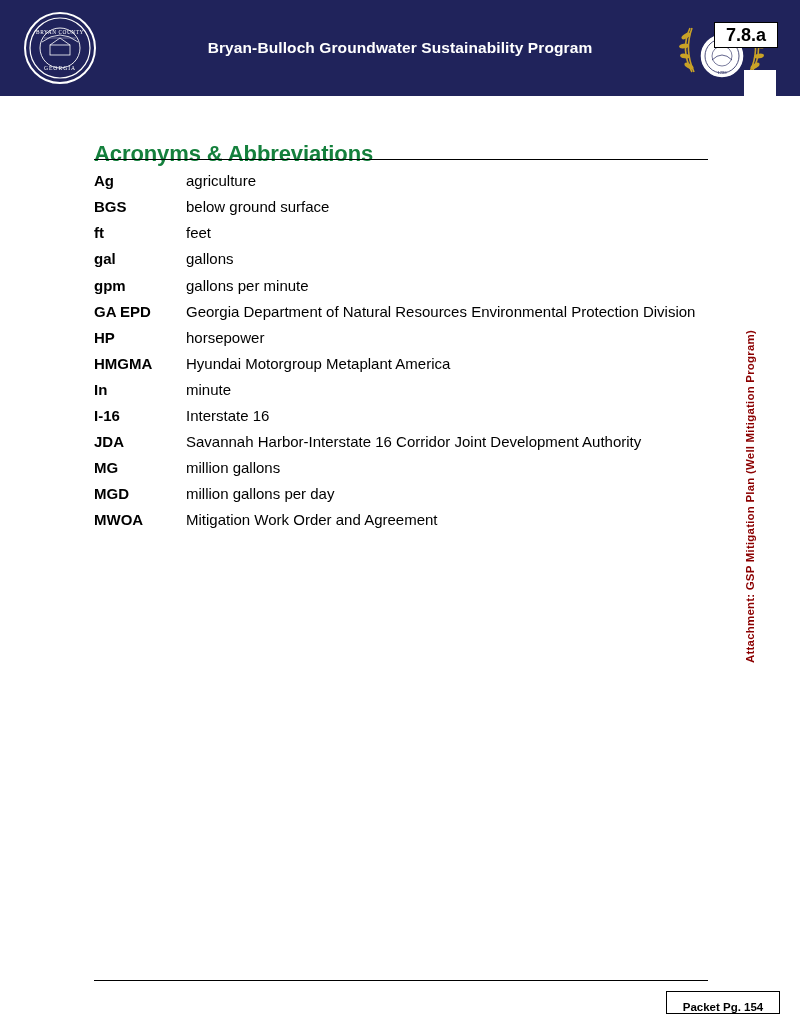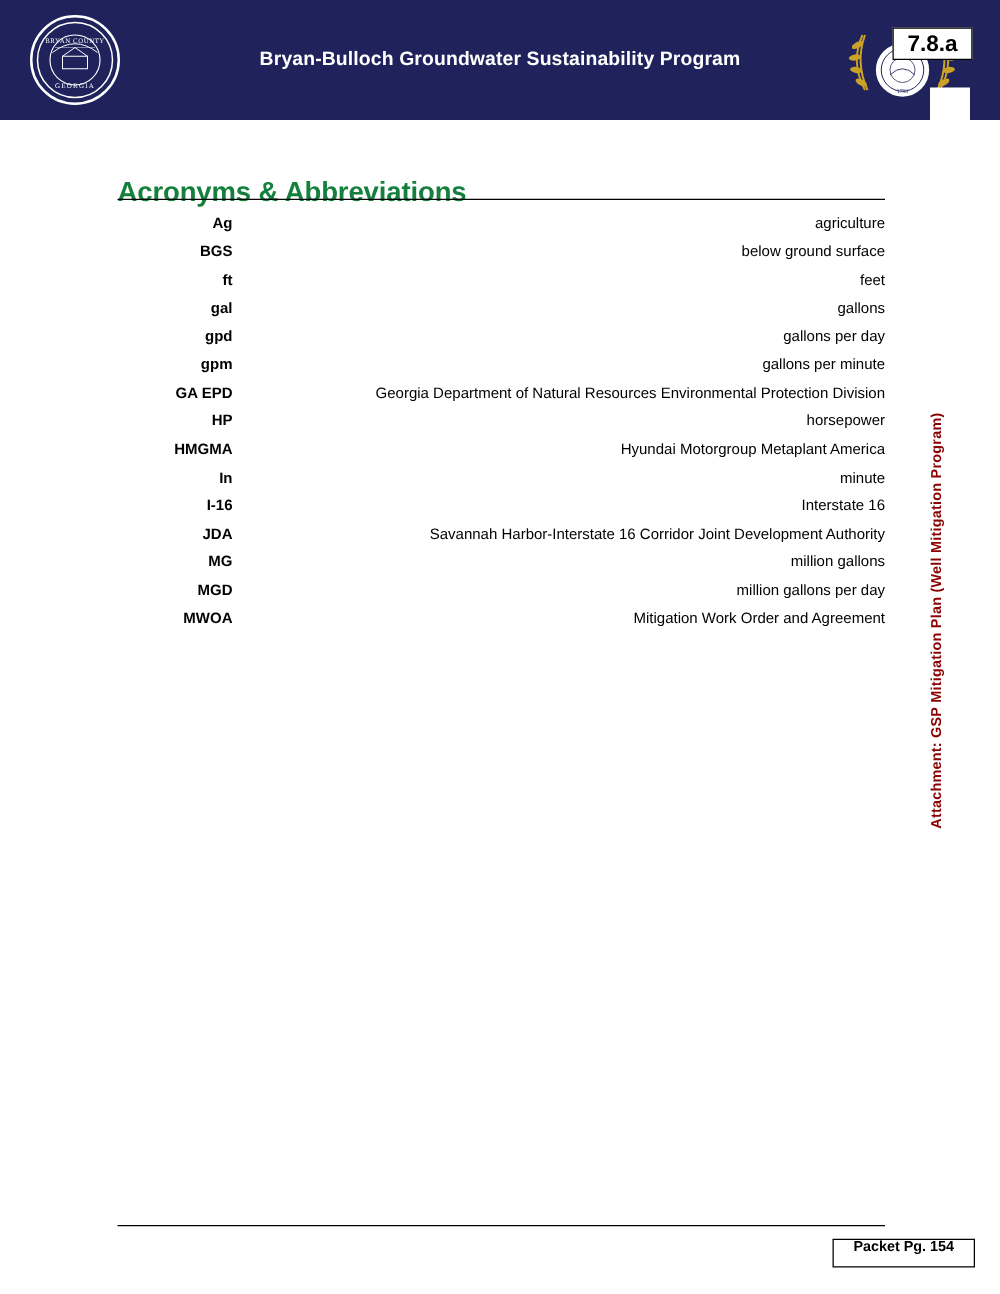--- a/index.html
+++ b/index.html
@@ -108,25 +108,24 @@
 
   .acronym-table {
     position: absolute;
     left: 94px;
     top: 168px;
     width: 614px;
     border-collapse: collapse;
   }
   .acronym-table td {
     padding: 4.4px 0;
-    font-size: 12px;
+    font-size: 15px;
     color: #000000;
     vertical-align: top;
     line-height: 1.15;
-    text-align: right;
   }
   .acronym-table td.abbr {
     width: 92px;
     font-weight: bold;
   }
 
   
   .side-label {
     position: absolute;
     left: 744px;
@@ -167,21 +166,21 @@
   }
   .packet-box {
     position: absolute;
     left: 666px;
     top: 991px;
     width: 112px;
     height: 21px;
     border: 1px solid #000000;
     background: #ffffff;
     display: flex;
-    align-items: flex-start;
+    align-items: flex-end;
     justify-content: center;
     font-size: 11.5px;
     font-weight: bold;
     color: #000000;
   }
 </style>
 </head>
 <body>
 
 <div class="header-bar"></div>
@@ -251,24 +250,20 @@
     </tr>
     <tr>
       <td class="abbr">ft</td>
       <td class="def">feet</td>
     </tr>
     <tr>
       <td class="abbr">gal</td>
       <td class="def">gallons</td>
     </tr>
     <tr>
-      <td class="abbr">gpd</td>
-      <td class="def">gallons per day</td>
-    </tr>
-    <tr>
       <td class="abbr">gpm</td>
       <td class="def">gallons per minute</td>
     </tr>
     <tr>
       <td class="abbr">GA EPD</td>
       <td class="def">Georgia Department of Natural Resources Environmental Protection Division</td>
     </tr>
     <tr>
       <td class="abbr">HP</td>
       <td class="def">horsepower</td>

